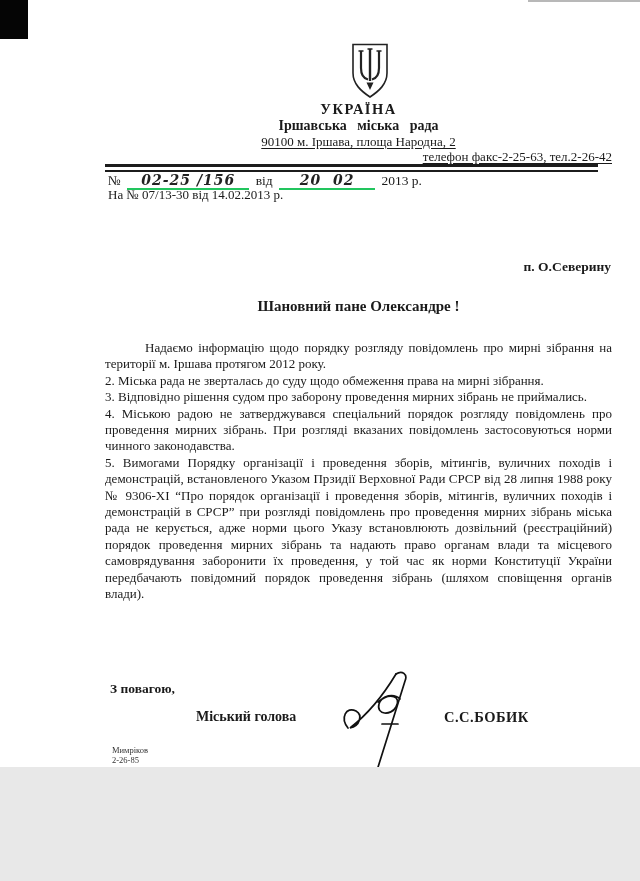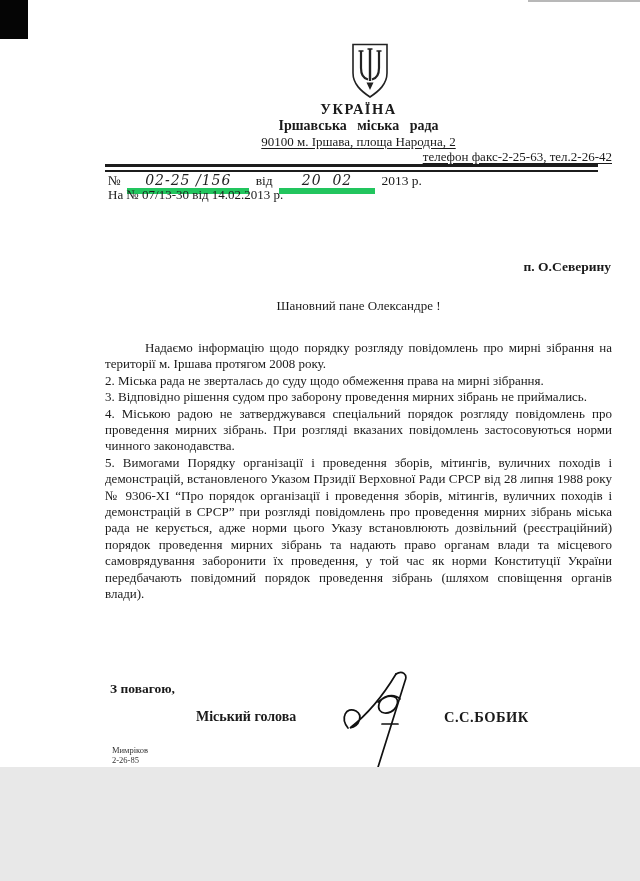--- a/index.html
+++ b/index.html
@@ -21,27 +21,27 @@
   .h-addr{position:absolute;left:105px;top:134px;width:507px;text-align:center;font-size:13px;}
   .h-phone{position:absolute;left:105px;top:149px;width:507px;text-align:right;font-size:13px;}
   .underline{text-decoration:underline;text-underline-offset:2px;}
   .rule{position:absolute;left:105px;top:164px;width:493px;height:3px;
     border-top:3px solid #1c1c1c;border-bottom:2px solid #1c1c1c;}
   
   .ref-line1{position:absolute;left:108px;top:172px;font-size:13.5px;white-space:nowrap;}
   .ref-line2{position:absolute;left:108px;top:187px;font-size:13px;}
   .hand{font-family:"DejaVu Serif",serif;font-style:italic;font-size:14px;
     white-space:pre;color:#222;letter-spacing:1px;}
-  .underfill{display:inline-block;border-bottom:6px solid #22c55e;text-align:center;
-    vertical-align:baseline;margin:0 3px;}
+  .underfill{display:inline-block;border-bottom:2px solid #22c55e;text-align:center;
+    vertical-align:baseline;margin:0 3px;font-weight:bold;}
   .w1{min-width:122px;} .w2{min-width:96px;}
   
   .addressee{position:absolute;right:29px;top:259px;font-weight:bold;font-size:13.5px;}
   .salutation{position:absolute;left:105px;top:298px;width:507px;text-align:center;
-    font-weight:normal;font-size:13px;}
+    font-weight:bold;font-size:15px;}
   
   .body{position:absolute;left:105px;top:340px;width:507px;
     font-size:13px;line-height:16.4px;text-align:justify;}
   .body p{margin:0;}
   .body p.indent{text-indent:40px;}
   
   .regards{position:absolute;left:110px;top:681px;font-weight:bold;font-size:13.5px;}
   .sig-title{position:absolute;left:196px;top:709px;font-weight:bold;font-size:14px;}
   .sig-name{position:absolute;left:444px;top:709px;font-weight:bold;font-size:14.5px;letter-spacing:.5px;}
   .signature{position:absolute;left:332px;top:666px;width:104px;height:118px;}
@@ -79,21 +79,21 @@
     <span>від</span>
     <span class="hand underfill w2">20  02</span>
     <span>2013 р.</span>
   </div>
   <div class="ref-line2">На № 07/13-30 від 14.02.2013 р.</div>
 
   <div class="addressee">п. О.Северину</div>
   <div class="salutation">Шановний пане Олександре !</div>
 
   <div class="body">
-    <p class="indent">Надаємо інформацію щодо порядку розгляду повідомлень про мирні зібрання на території м. Іршава протягом 2008 року.</p>
+    <p class="indent">Надаємо інформацію щодо порядку розгляду повідомлень про мирні зібрання на території м. Іршава протягом 2012 року.</p>
     <p>2. Міська рада не зверталась до суду щодо обмеження права на мирні зібрання.</p>
     <p>3. Відповідно рішення судом про заборону проведення мирних зібрань не приймались.</p>
     <p>4. Міською радою не затверджувався спеціальний порядок розгляду повідомлень про проведення мирних зібрань. При розгляді вказаних повідомлень застосовуються норми чинного законодавства.</p>
     <p>5. Вимогами Порядку організації і проведення зборів, мітингів, вуличних походів і демонстрацій, встановленого Указом Прзидії Верховної Ради СРСР від 28 липня 1988 року № 9306-ХІ “Про порядок організації і проведення зборів, мітингів, вуличних походів і демонстрацій в СРСР” при розгляді повідомлень про проведення мирних зібрань міська рада не керується, адже норми цього Указу встановлюють дозвільний (реєстраційний) порядок проведення мирних зібрань та надають право органам влади та місцевого самоврядування заборонити їх проведення, у той час як норми Конституції України передбачають повідомний порядок проведення зібрань (шляхом сповіщення органів влади).</p>
   </div>
 
   <div class="regards">З повагою,</div>
   <div class="sig-title">Міський голова</div>
 
   <div class="signature">

